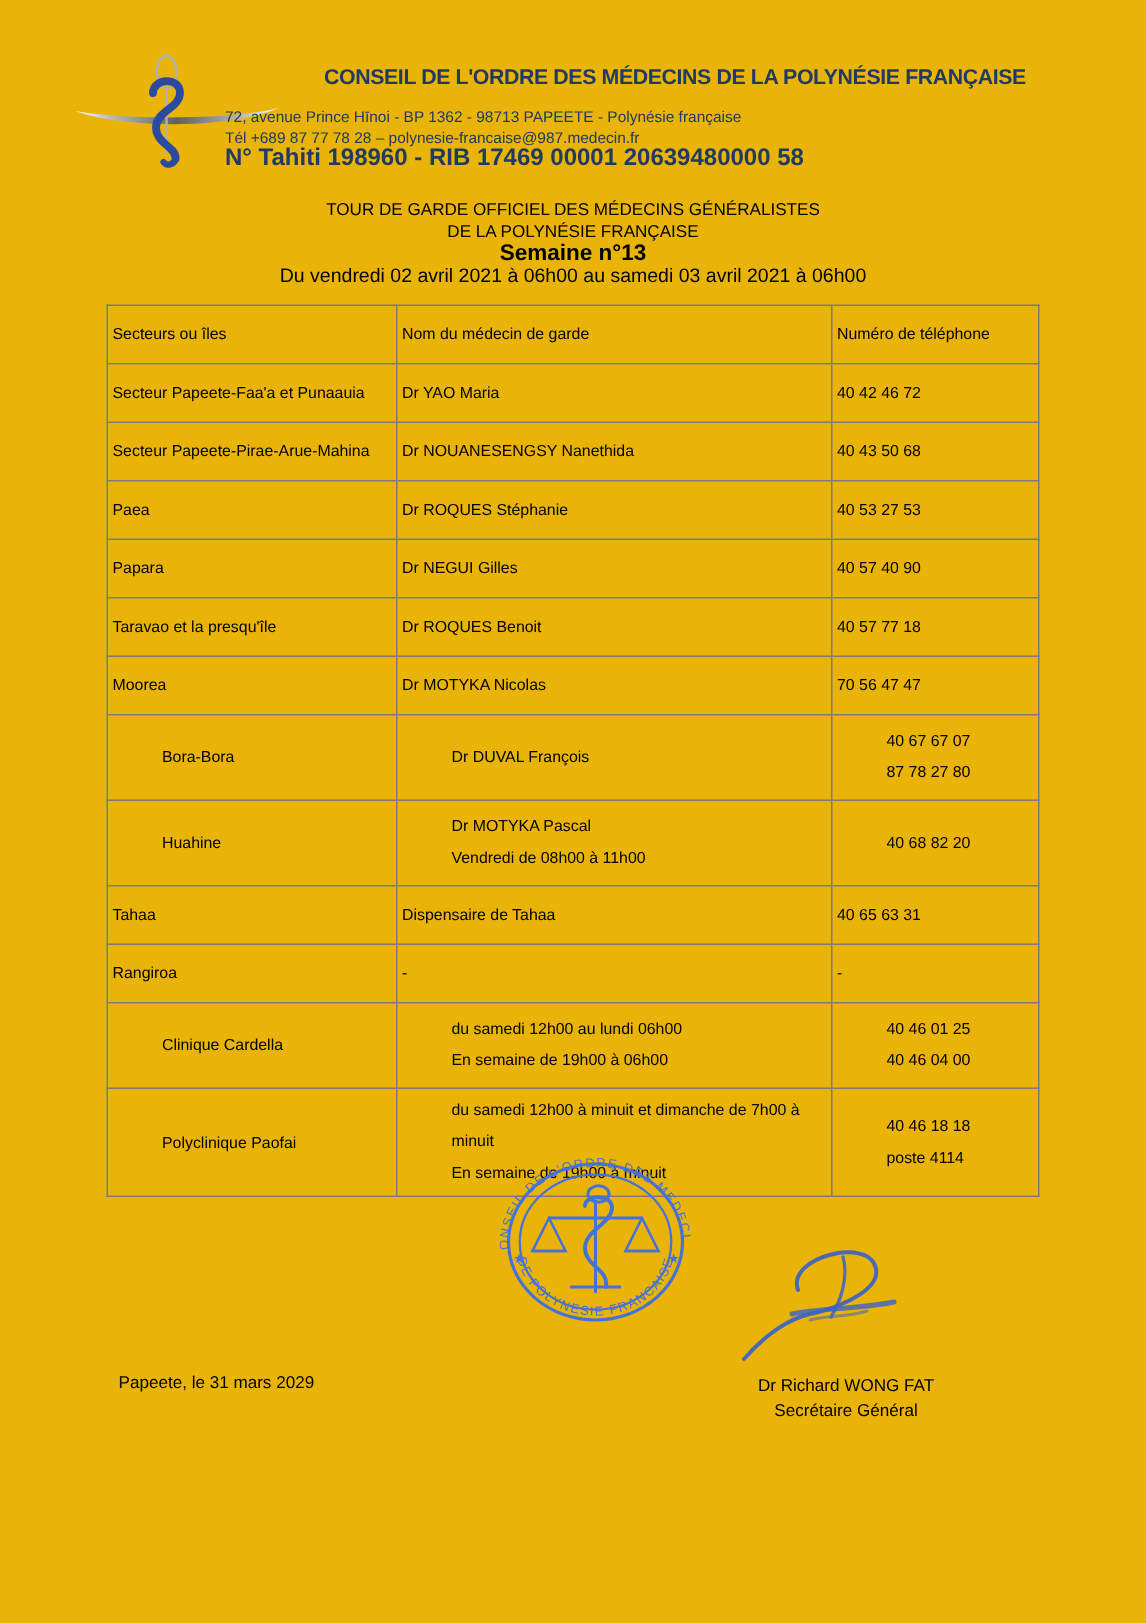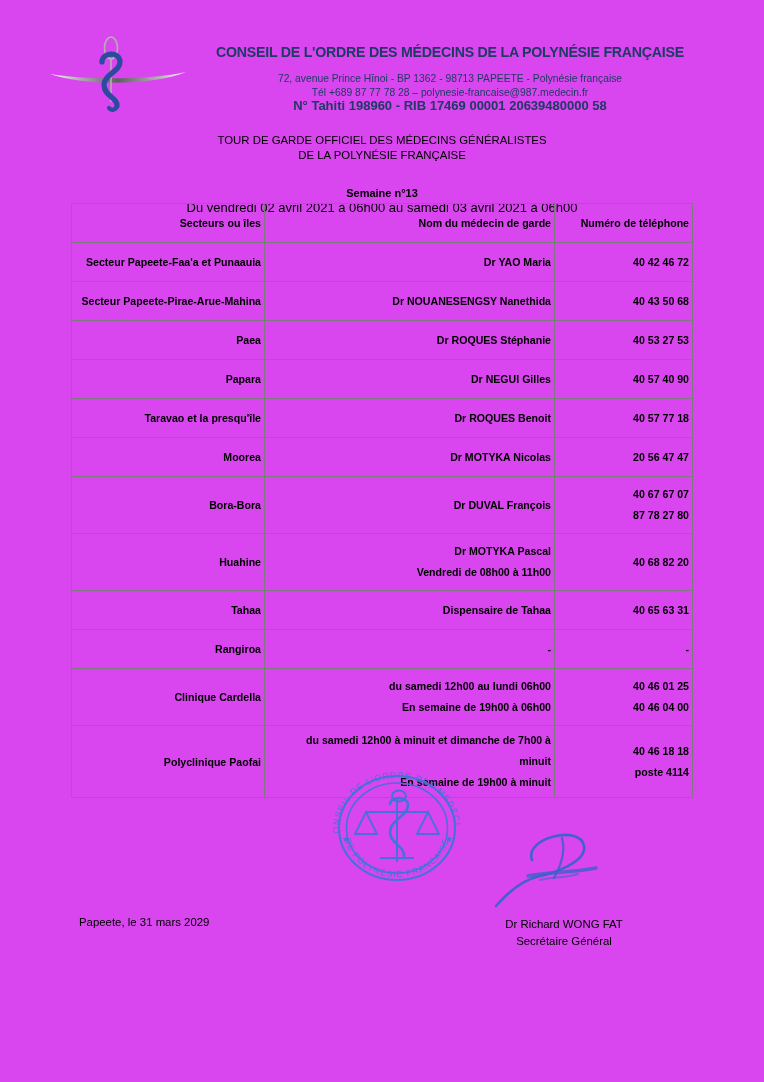--- a/index.html
+++ b/index.html
@@ -11,21 +11,21 @@
   body {
     font-family: "Liberation Sans", sans-serif;
     color: #000000;
     -webkit-font-smoothing: antialiased;
   }
   .page {
     position: relative;
     width: 764px;
     height: 1082px;
     margin: 0 auto;
-    background: #d946ef;
+    background: #eab308;
     overflow: hidden;
   }
 
   
   .letterhead {
     position: absolute;
     left: 0;
     top: 28px;
     width: 764px;
     height: 100px;
@@ -49,42 +49,41 @@
     font-weight: bold;
     letter-spacing: -0.25px;
     color: #1f3a63;
     font-family: "Liberation Sans", sans-serif;
   }
   .contact-block {
     position: absolute;
     left: 150px;
     top: 44px;
     width: 600px;
-    text-align: center;
     color: #1f3a63;
     font-size: 10.3px;
     line-height: 13.6px;
   }
   .contact-block .bold-line {
     font-weight: bold;
-    font-size: 13px;
+    font-size: 16px;
   }
 
   
   .doc-title {
     position: absolute;
     left: 0;
     top: 133px;
     width: 764px;
     text-align: center;
     font-size: 11.4px;
     line-height: 14.6px;
     color: #000;
   }
-  .doc-title .week { font-weight: bold; font-size: 11px; margin-top: 24px; }
+  .doc-title .week { font-weight: bold; font-size: 15px; }
   .doc-title .period { font-size: 13px; }
 
   
   .table-wrap {
     position: absolute;
     left: 71px;
     top: 203px;
     width: 621px;
   }
   table.garde {
@@ -94,24 +93,24 @@
     font-size: 10.6px;
     color: #000;
   }
   table.garde col.c-sector { width: 193px; }
   table.garde col.c-doctor { width: 290px; }
   table.garde col.c-phone  { width: 138px; }
 
   table.garde th,
   table.garde td {
     border: 1px solid #7b7b7b;
-    text-align: right;
+    text-align: left;
     vertical-align: middle;
     padding: 4px 3px;
-    font-weight: bold;
+    font-weight: normal;
   }
   table.garde th { height: 30px; }
   table.garde td { height: 30px; }
   table.garde tr.two-line td { height: 48px; padding-left: 36px; }
   .cell-line { display: block; line-height: 21px; }
 
   
   .seal {
     position: absolute;
     left: 322px;
@@ -254,21 +253,21 @@
             <td>
               <span class="cell-line">40 57 77 18</span>
             </td>
           </tr>
           <tr>
             <td>Moorea</td>
             <td>
               <span class="cell-line">Dr MOTYKA Nicolas</span>
             </td>
             <td>
-              <span class="cell-line">20 56 47 47</span>
+              <span class="cell-line">70 56 47 47</span>
             </td>
           </tr>
           <tr class="two-line">
             <td>Bora-Bora</td>
             <td>
               <span class="cell-line">Dr DUVAL François</span>
             </td>
             <td>
               <span class="cell-line">40 67 67 07</span>
               <span class="cell-line">87 78 27 80</span>

